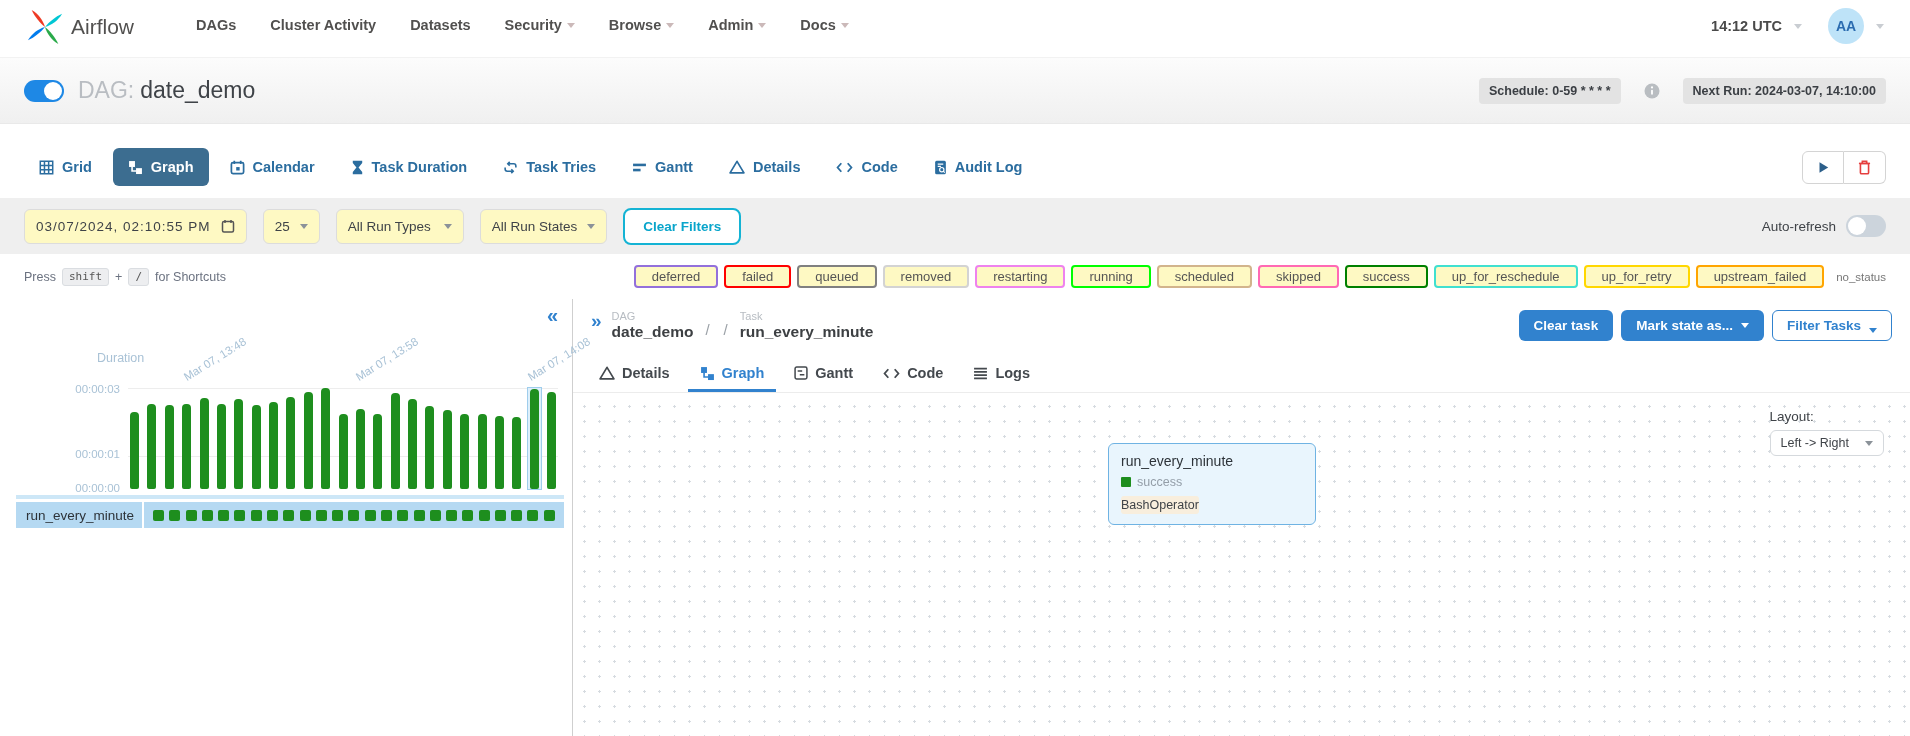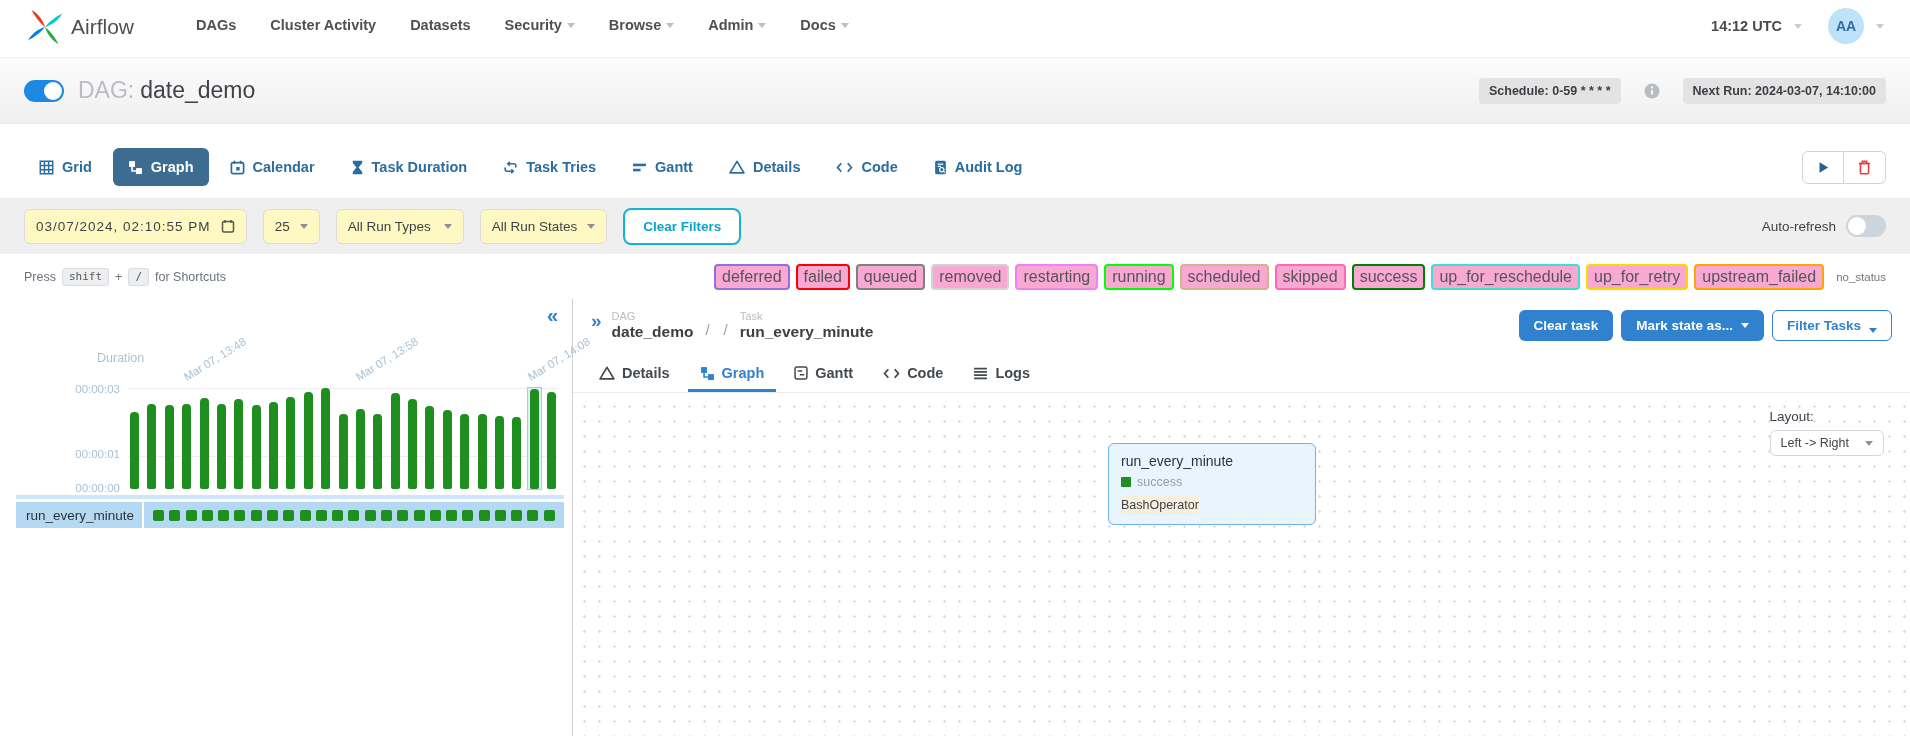--- a/index.html
+++ b/index.html
@@ -48,21 +48,21 @@
   .input-box { background:#fef9c3; border:1px solid #dcdcdc; border-radius:6px; height:35px; display:flex; align-items:center; gap:10px; padding:0 11px; font-size:13.5px; color:#3f4348; cursor:pointer; white-space:nowrap; }
   .datetime-input { letter-spacing:1px; }
   .clear-filters-btn { height:37px; background:#fff; border:2px solid #14b3d4; border-radius:8px; color:#09a5cb; font-weight:bold; font-size:13.5px; padding:0 18px; cursor:pointer; }
   .autorefresh { margin-left:auto; display:flex; align-items:center; gap:10px; font-size:13.5px; color:#3f4348; }
 
   
   .legend-row { height:45px; display:flex; align-items:center; padding:0 24px; flex:0 0 auto; background:#fff; }
   .shortcut-hint { display:flex; align-items:center; gap:6px; color:#6b7280; font-size:12.5px; }
   kbd { font-family:"DejaVu Sans Mono", monospace; font-size:11px; color:#555; background:#edeef0; border:1px solid #dadde1; border-radius:3px; padding:1px 6px 2px; }
   .legend { margin-left:auto; display:flex; align-items:center; gap:6px; }
-  .state-badge { border:2px solid; border-radius:4px; background:#f9a8d4; color:#555; font-size:16px; padding:2px 6px; cursor:pointer; white-space:nowrap; }
+  .state-badge { border:2px solid; border-radius:4px; background:#fef9c3; color:#555; font-size:13px; padding:2px 16px; cursor:pointer; white-space:nowrap; }
   .no-status { color:#777; font-size:11.5px; margin-left:6px;text-align:right; }
 
   
   .main { flex:1; display:flex; min-height:0; }
   .left-panel { width:573px; flex:0 0 auto; position:relative; border-right:1px solid #cfcfcf; background:#fff; }
   .collapse-btn { position:absolute; top:6px; right:14px; color:#3182ce; font-size:20px; font-weight:bold; cursor:pointer; line-height:1; }
 
   
   .chart-title { position:absolute; left:97px; top:52px; font-size:12.5px; color:#a9c2d6; }
   .y-tick { position:absolute; left:30px; width:90px; text-align:right; font-size:11.5px; color:#a9c2d6; }

